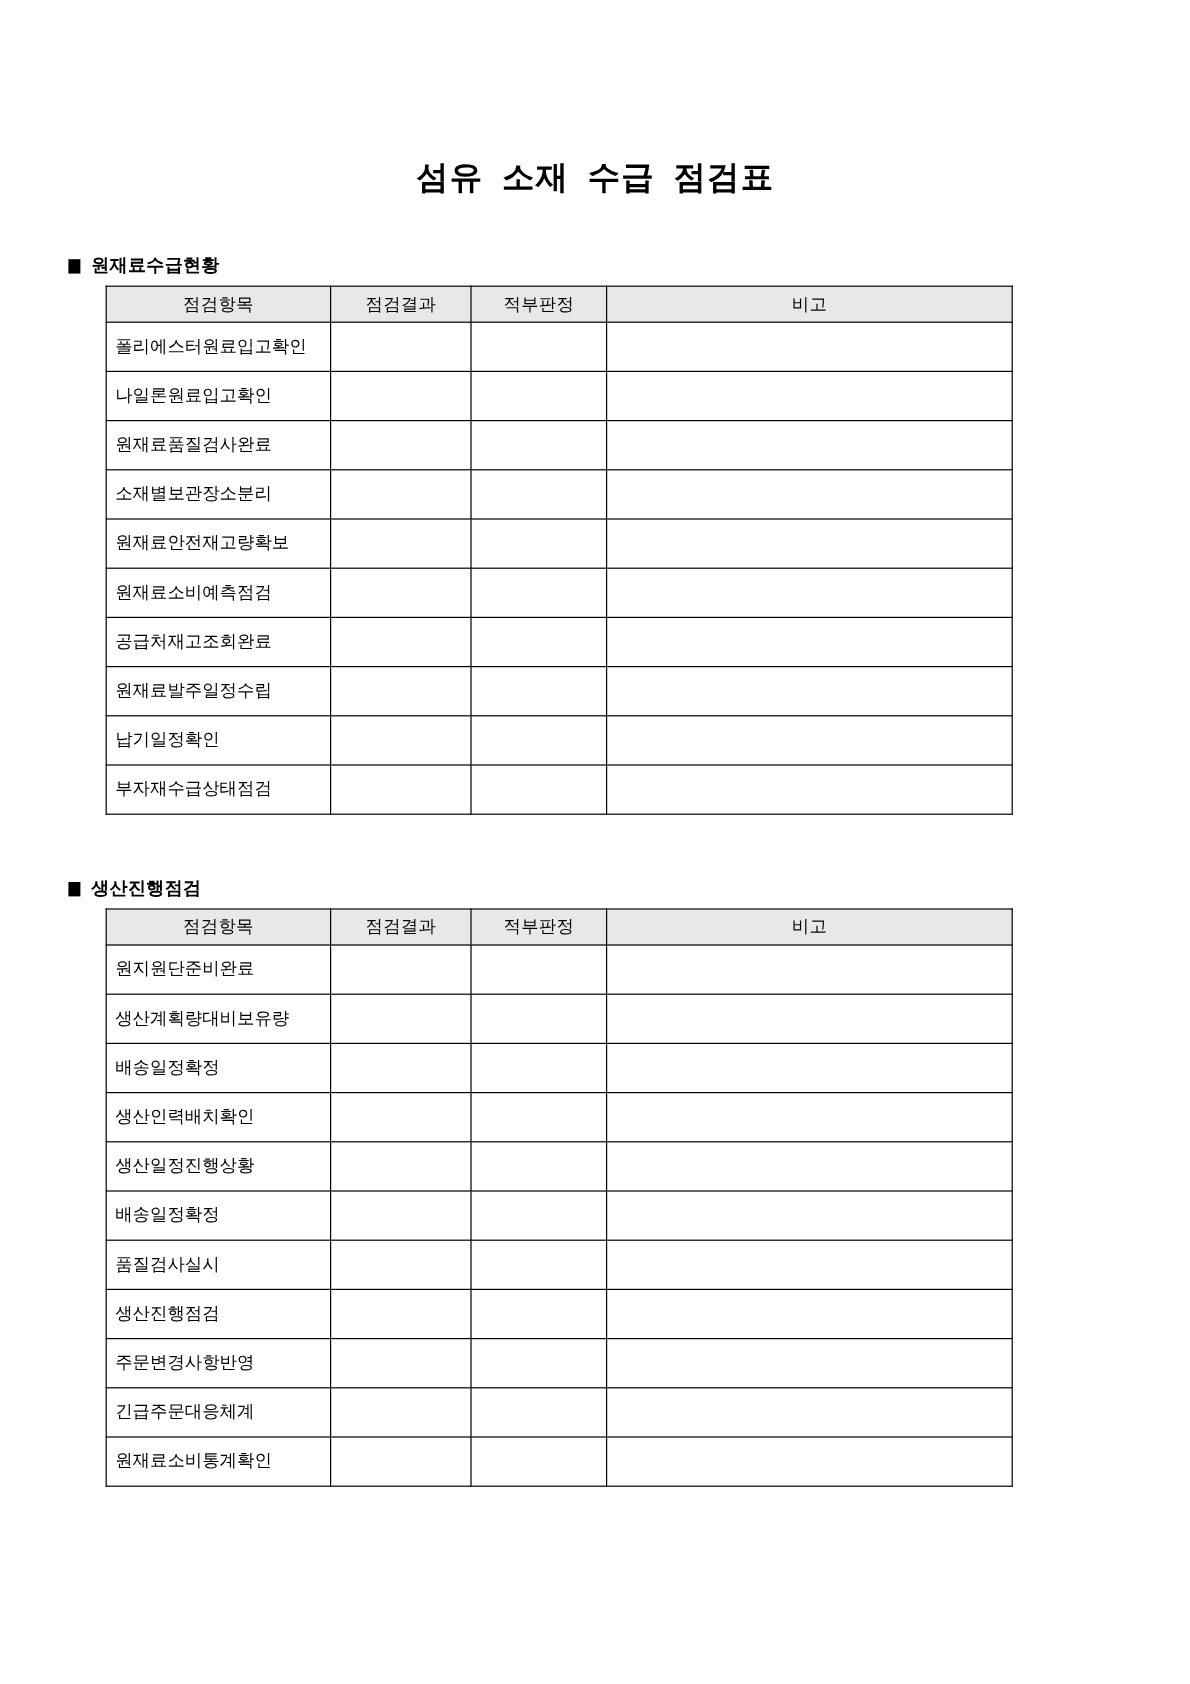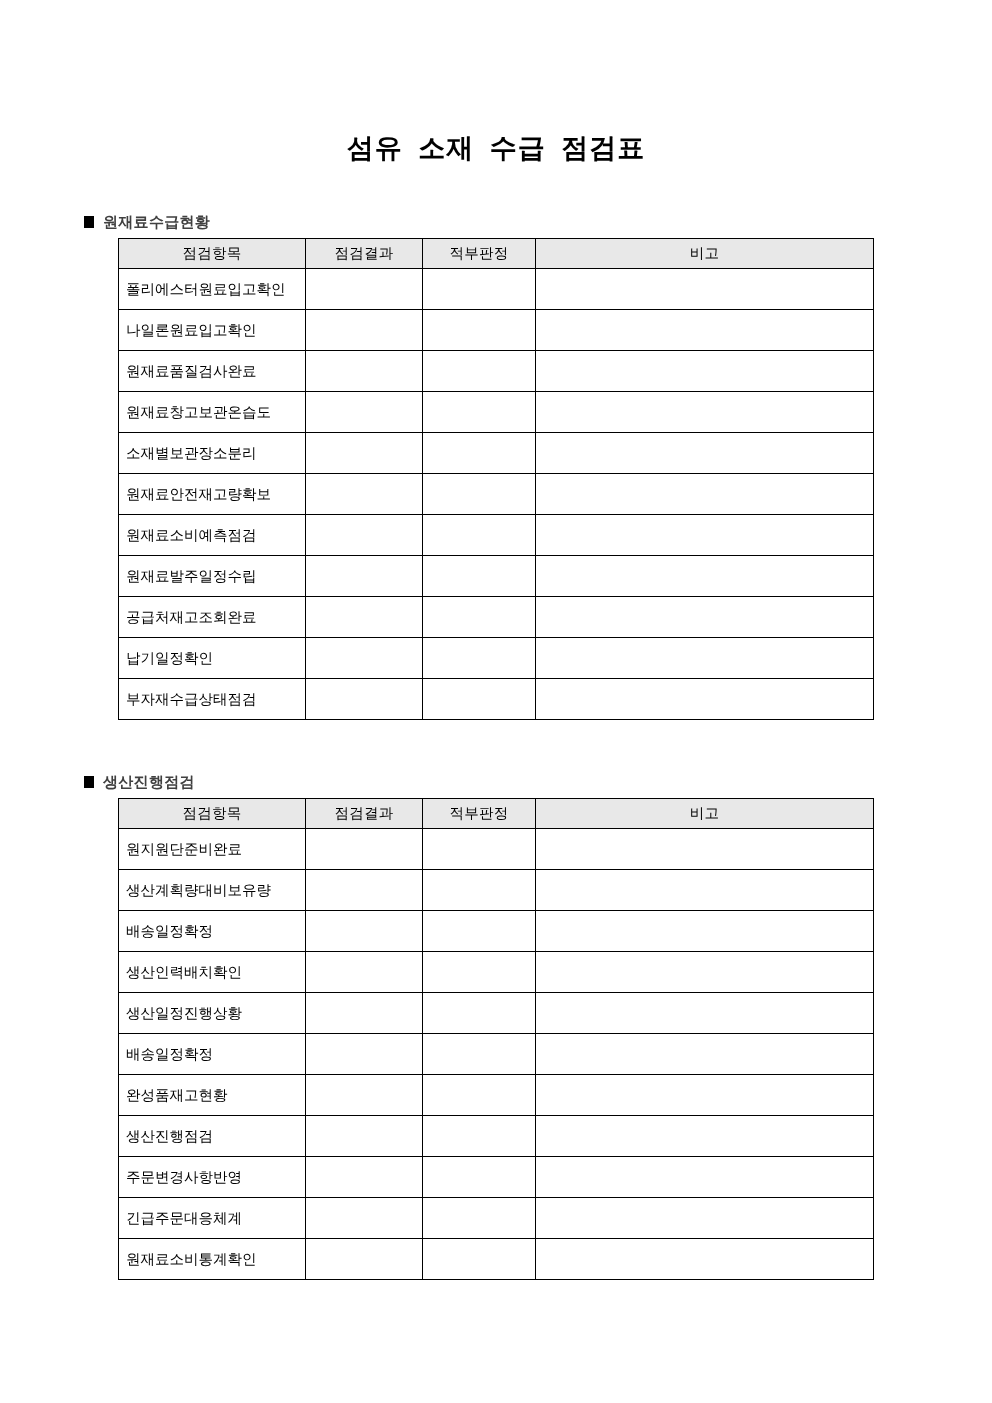--- a/index.html
+++ b/index.html
@@ -40,40 +40,40 @@
   
   .section {
     margin: 0;
     padding: 0;
   }
   .section-heading {
     display: flex;
     align-items: center;
     font-size: 15px;
     font-weight: bold;
-    color: #404040;
+    color: #000000;
     margin: 0 0 9px 0;
-    padding-left: 84px;
+    padding-left: 57px;
     letter-spacing: 0.3px;
   }
   .bullet-square {
     display: inline-block;
     width: 10px;
     height: 12px;
     background: #000000;
     margin-right: 9px;
     flex: 0 0 auto;
   }
   .section-heading .heading-text {
     line-height: 1;
   }
 
   
   .table-wrap {
-    padding-left: 118px;
+    padding-left: 88px;
     padding-right: 119px;
   }
   table.checklist {
     border-collapse: collapse;
     width: 755px;
     table-layout: fixed;
     font-size: 14.5px;
   }
   table.checklist col.c-item   { width: 187px; }
   table.checklist col.c-result { width: 117px; }
@@ -154,51 +154,45 @@
                 <td class="blank-cell"></td>
                 <td class="blank-cell"></td>
               </tr>
               <tr>
                 <td class="item-cell">원재료품질검사완료</td>
                 <td class="blank-cell"></td>
                 <td class="blank-cell"></td>
                 <td class="blank-cell"></td>
               </tr>
               <tr>
-                <td class="item-cell">원재료창고보관온습도</td>
-                <td class="blank-cell"></td>
-                <td class="blank-cell"></td>
-                <td class="blank-cell"></td>
-              </tr>
-              <tr>
                 <td class="item-cell">소재별보관장소분리</td>
                 <td class="blank-cell"></td>
                 <td class="blank-cell"></td>
                 <td class="blank-cell"></td>
               </tr>
               <tr>
                 <td class="item-cell">원재료안전재고량확보</td>
                 <td class="blank-cell"></td>
                 <td class="blank-cell"></td>
                 <td class="blank-cell"></td>
               </tr>
               <tr>
                 <td class="item-cell">원재료소비예측점검</td>
                 <td class="blank-cell"></td>
                 <td class="blank-cell"></td>
                 <td class="blank-cell"></td>
               </tr>
               <tr>
+                <td class="item-cell">공급처재고조회완료</td>
+                <td class="blank-cell"></td>
+                <td class="blank-cell"></td>
+                <td class="blank-cell"></td>
+              </tr>
+              <tr>
                 <td class="item-cell">원재료발주일정수립</td>
-                <td class="blank-cell"></td>
-                <td class="blank-cell"></td>
-                <td class="blank-cell"></td>
-              </tr>
-              <tr>
-                <td class="item-cell">공급처재고조회완료</td>
                 <td class="blank-cell"></td>
                 <td class="blank-cell"></td>
                 <td class="blank-cell"></td>
               </tr>
               <tr>
                 <td class="item-cell">납기일정확인</td>
                 <td class="blank-cell"></td>
                 <td class="blank-cell"></td>
                 <td class="blank-cell"></td>
               </tr>
@@ -266,21 +260,21 @@
                 <td class="blank-cell"></td>
                 <td class="blank-cell"></td>
               </tr>
               <tr>
                 <td class="item-cell">배송일정확정</td>
                 <td class="blank-cell"></td>
                 <td class="blank-cell"></td>
                 <td class="blank-cell"></td>
               </tr>
               <tr>
-                <td class="item-cell">완성품재고현황</td>
+                <td class="item-cell">품질검사실시</td>
                 <td class="blank-cell"></td>
                 <td class="blank-cell"></td>
                 <td class="blank-cell"></td>
               </tr>
               <tr>
                 <td class="item-cell">생산진행점검</td>
                 <td class="blank-cell"></td>
                 <td class="blank-cell"></td>
                 <td class="blank-cell"></td>
               </tr>

